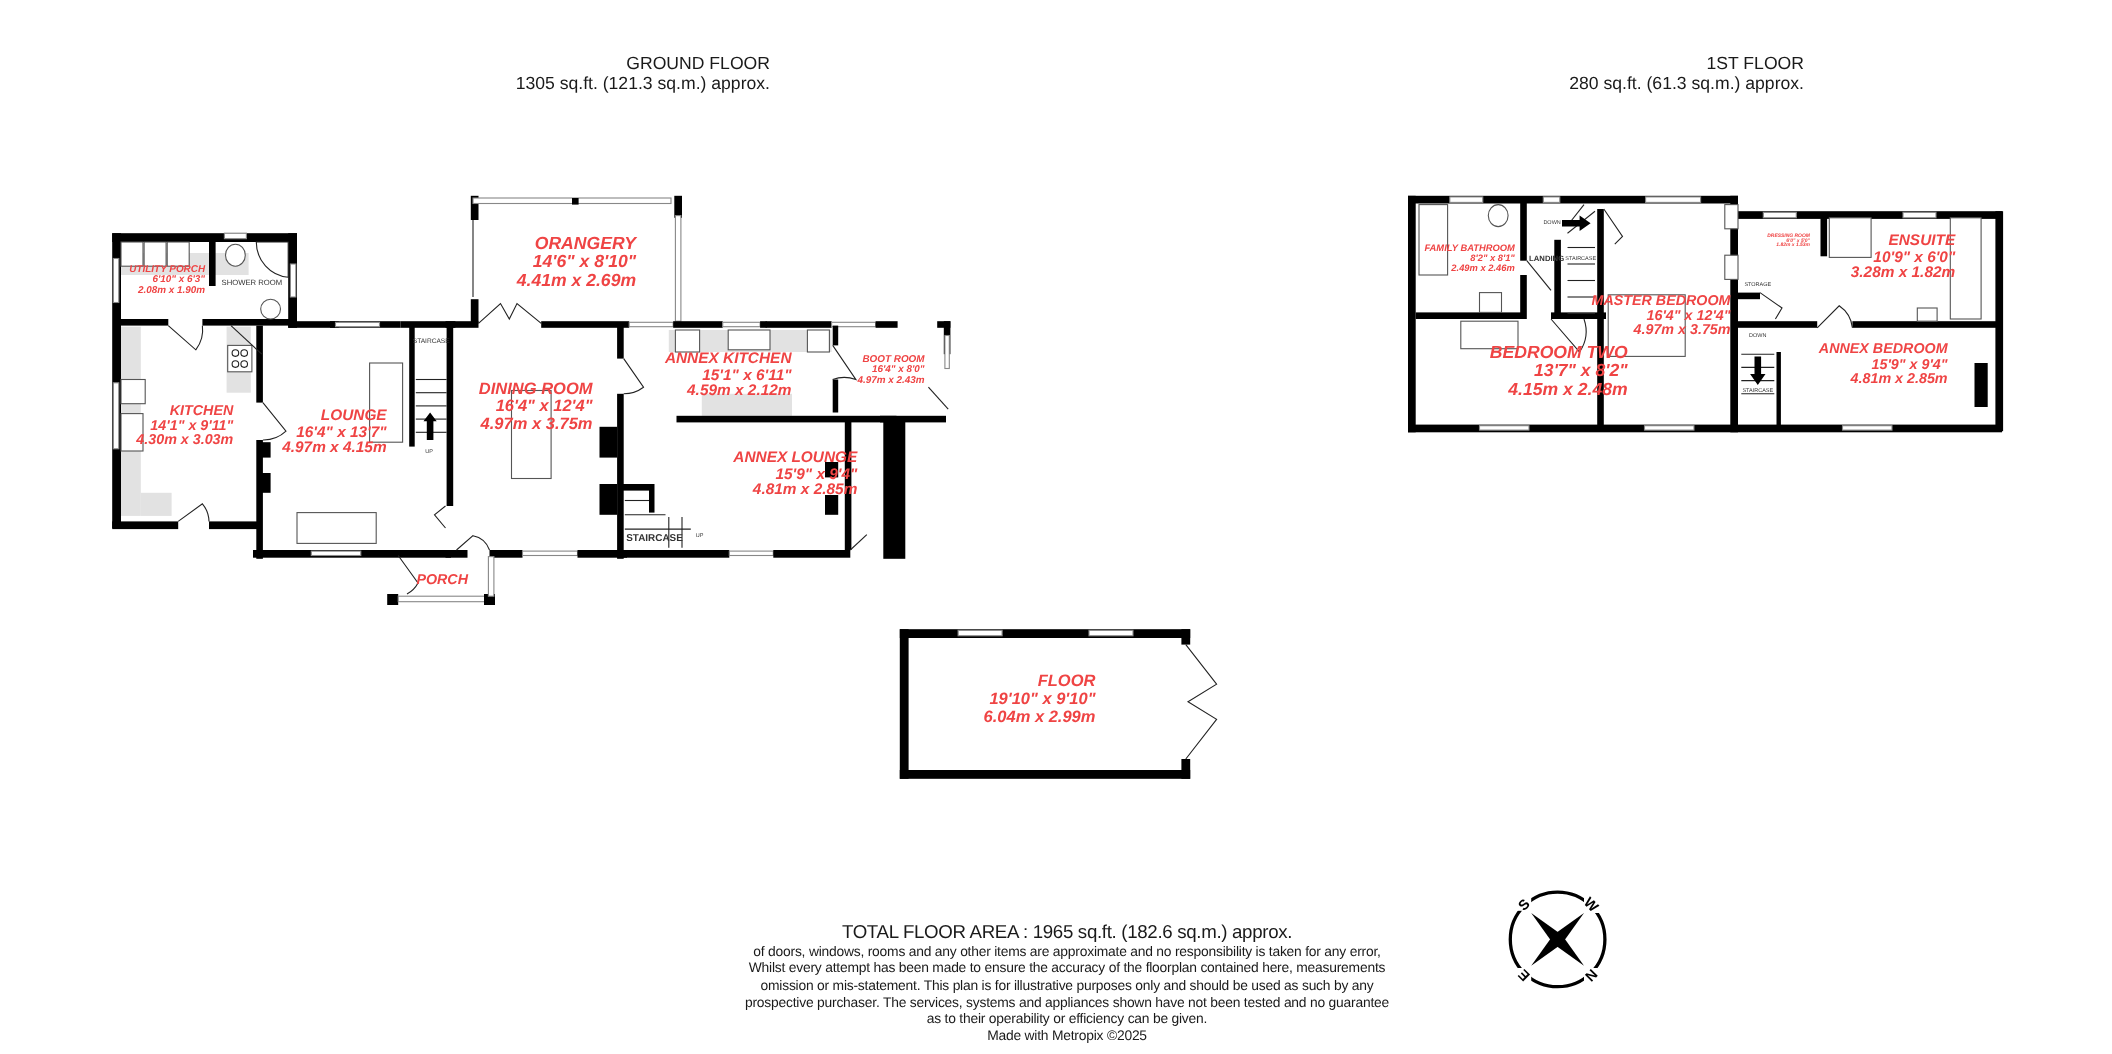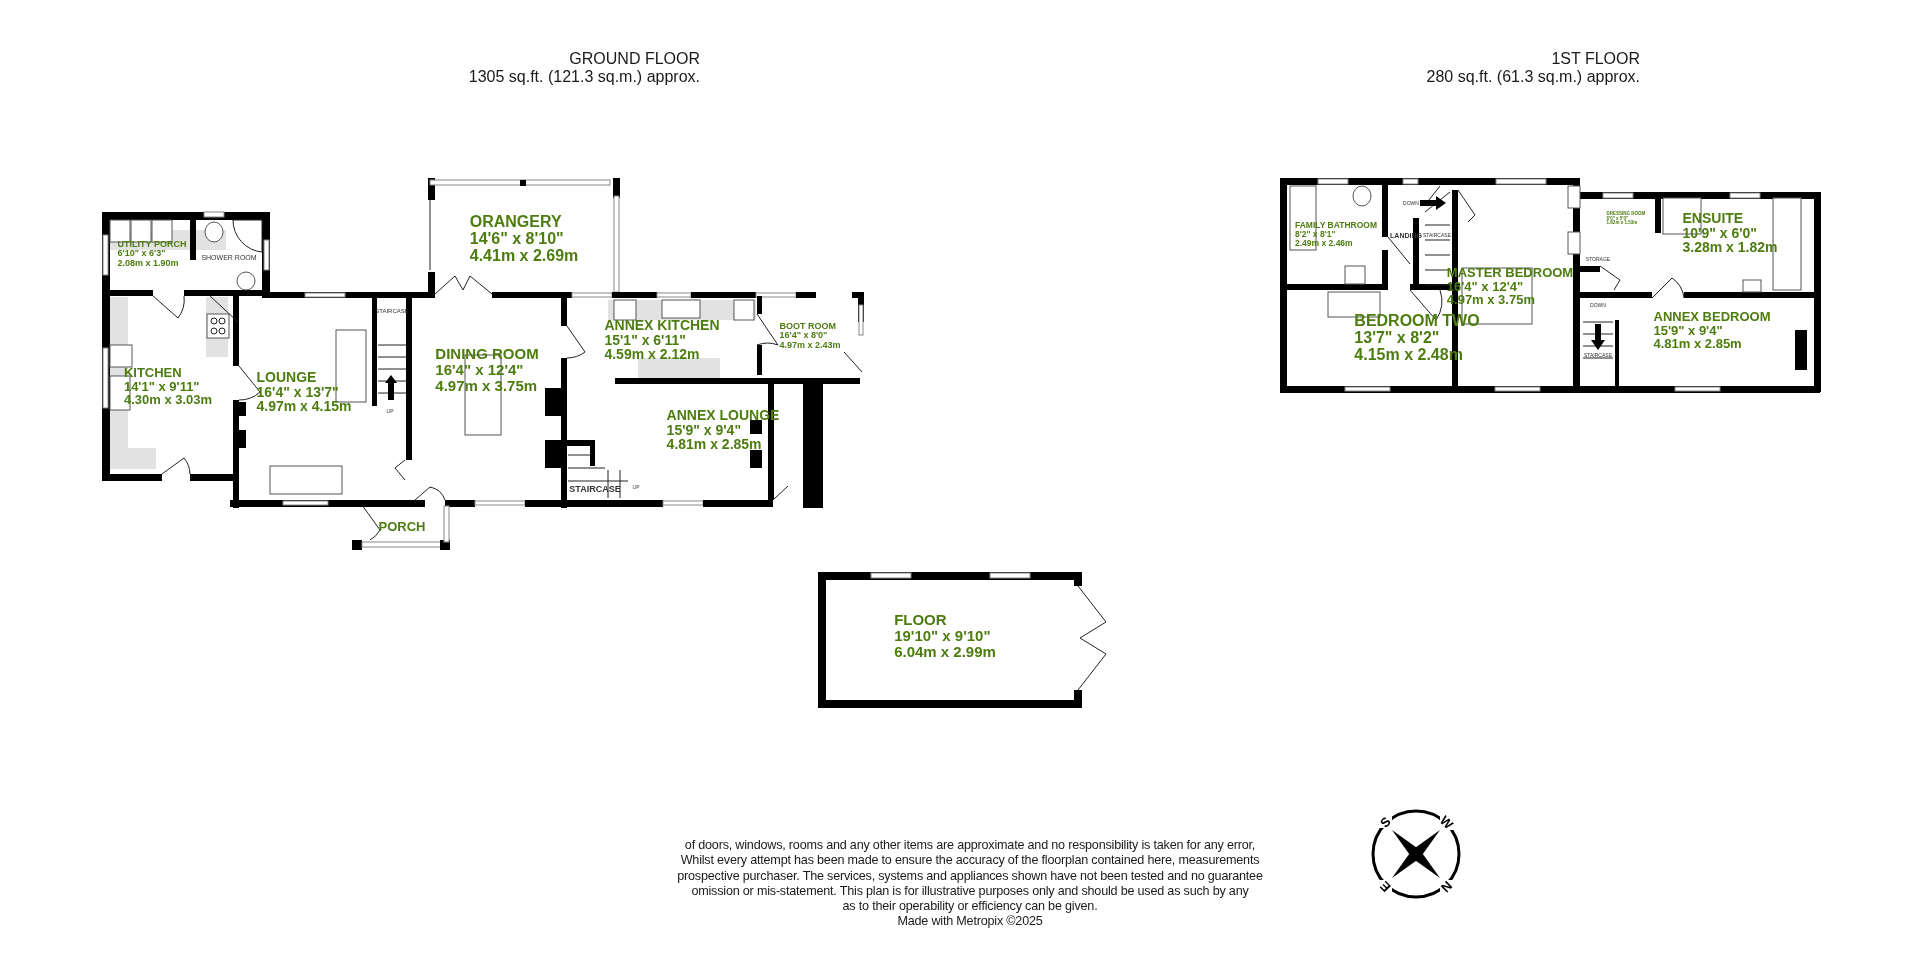--- a/index.html
+++ b/index.html
@@ -5,21 +5,21 @@
   html, body { margin:0; padding:0; background:#ffffff; }
   body { width:1920px; height:958px; position:relative; overflow:hidden; font-family:"Liberation Sans", sans-serif; color:#111; }
   .floor-title { position:absolute; text-align:center; font-size:16px; line-height:18px; color:#1a1a1a; }
   .floor-title span { display:block;text-align:right; }
   svg#plan { position:absolute; left:0; top:0; }
   .wall { fill:#000; }
   .win { fill:#fff; stroke:#888; stroke-width:1; }
   .thin { stroke:#222; stroke-width:1; fill:none; }
   .fixture { fill:#fff; stroke:#555; stroke-width:1; }
   .counter { fill:#e2e2e2; }
-  .room-label { position:absolute; text-align:left; font-weight:bold; color:#4d7c0f; line-height:1.05; white-space:nowrap; transform:translateX(-50%); }
+  .room-label { position:absolute; text-align:right; font-weight:bold; color:#ef4444; line-height:1.05; white-space:nowrap; transform:translateX(-50%);font-style:italic; }
   .room-label .n { display:block; }
   .room-label .d { display:block; }
   .small-label { position:absolute; font-size:7px; color:#333; white-space:nowrap; transform:translateX(-50%); }
   .footer { position:absolute; left:620px; top:838px; width:700px; text-align:center; color:#1a1a1a; font-family:"Liberation Sans", sans-serif; }
   .footer .total { font-size:17px; line-height:20px; letter-spacing:-0.3px; }
   .footer .disc { font-size:12.6px; line-height:15.3px; letter-spacing:-0.2px; }
   .compass { position:absolute; left:1368px; top:806px; width:96px; height:96px; }
 </style>
 </head>
 <body>
@@ -338,25 +338,26 @@
 <div class="small-label" style="left:1598px; top:256px; font-size:5px;">STORAGE</div>
 <div class="room-label" style="left:1712px; top:310px; font-size:13px;">
   <span class="n">ANNEX BEDROOM</span>
   <span class="d">15'9"  x 9'4"</span>
   <span class="d">4.81m  x 2.85m</span>
 </div>
 <div class="small-label" style="left:1598px; top:302px; font-size:5px;">DOWN</div>
 <div class="small-label" style="left:1598px; top:352px; font-size:5px;">STAIRCASE</div>
 
 <div class="footer">
+  <div class="total">TOTAL FLOOR AREA : 1965 sq.ft. (182.6 sq.m.) approx.</div>
   <div class="disc">
     <div>of doors, windows, rooms and any other items are approximate and no responsibility is taken for any error,</div>
     <div>Whilst every attempt has been made to ensure the accuracy of the floorplan contained here, measurements</div>
+    <div>omission or mis-statement. This plan is for illustrative purposes only and should be used as such by any</div>
     <div>prospective purchaser. The services, systems and appliances shown have not been tested and no guarantee</div>
-    <div>omission or mis-statement. This plan is for illustrative purposes only and should be used as such by any</div>
     <div>as to their operability or efficiency can be given.</div>
   </div>
   <div class="disc">Made with Metropix ©2025</div>
 </div>
 
 <div class="compass">
   <svg width="96" height="96" viewBox="0 0 96 96">
     <circle cx="48" cy="48" r="43" fill="none" stroke="#000" stroke-width="3"></circle>
     <polygon points="72,24 52,52 24,72 44,44" fill="#000"></polygon>
     <polygon points="24,24 52,44 72,72 44,52" fill="#000"></polygon>

